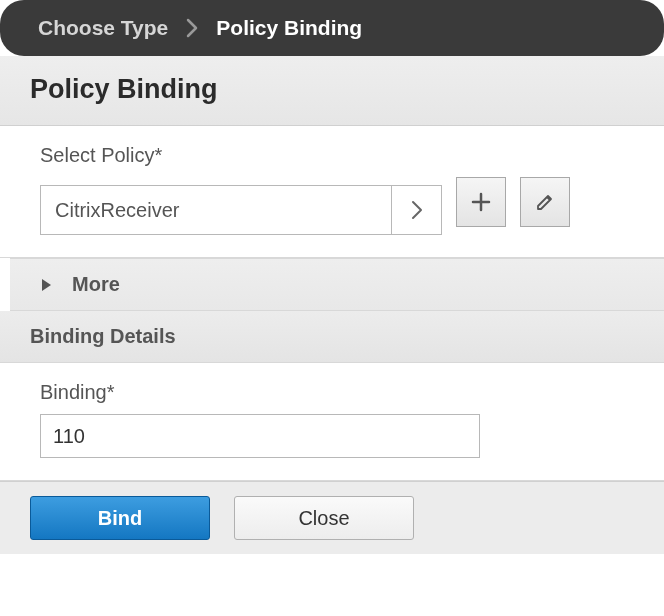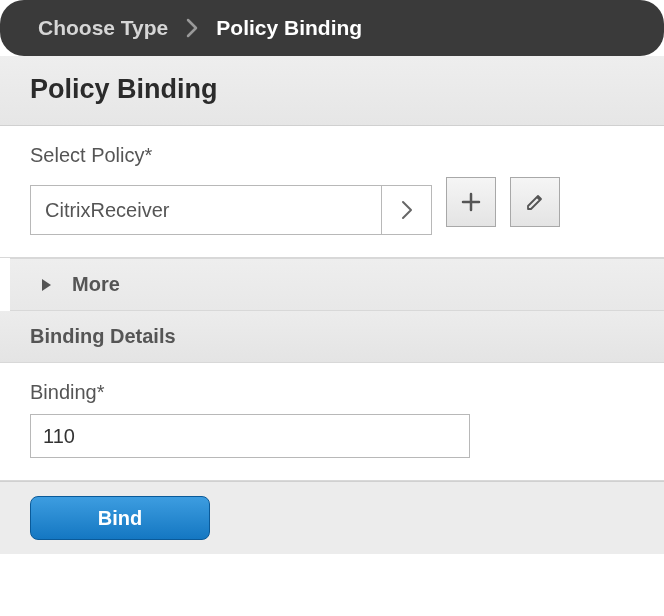--- a/index.html
+++ b/index.html
@@ -37,21 +37,21 @@
     border-bottom: 1px solid #d0d0d0;
     padding: 18px 30px 20px;
   }
   .page-title {
     font-size: 27px;
     font-weight: 700;
     color: #2b2b2b;
   }
   .section {
     background: #fff;
-    padding: 18px 30px 22px;
+    padding: 18px 40px 22px;
     border-bottom: 1px solid #d8d8d8;
   }
   .field-label {
     font-size: 20px;
     color: #555;
     margin-bottom: 10px;
   }
   .select-row {
     display: flex;
     align-items: stretch;
@@ -128,21 +128,21 @@
     background: #ececec;
     border-top: 1px solid #d0d0d0;
     padding: 14px 30px;
     display: flex;
     gap: 24px;
   }
   .btn {
     height: 44px;
     width: 180px;
     font-size: 20px;
-    border-radius: 8px;
+    border-radius: 3px;
     cursor: pointer;
     font-family: inherit;
   }
   .btn-primary {
     background: linear-gradient(#3d9de0, #1477c2);
     border: 1px solid #0a5a99;
     color: #fff;
     font-weight: 600;
   }
   .btn-secondary {
@@ -210,13 +210,14 @@
 
 <div class="binding-header">Binding Details</div>
 
 <div class="section">
   <div class="field-label">Binding*</div>
   <input class="text-input" type="text" value="110" style="">
 </div>
 
 <div class="actions-bar">
   <button class="btn btn-primary">Bind</button>
+  <button class="btn btn-secondary">Close</button>
 </div>
 
 </body></html>

